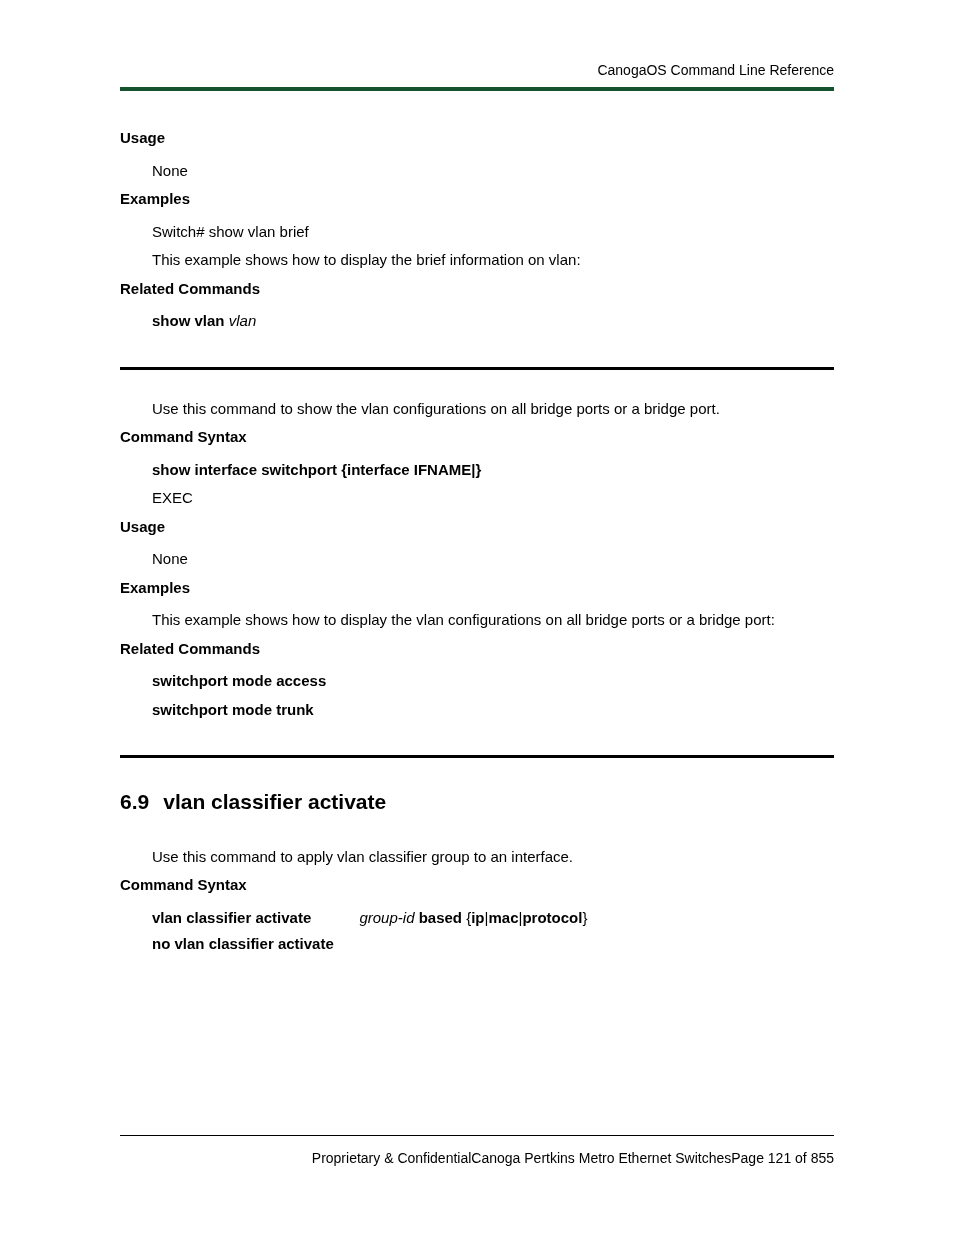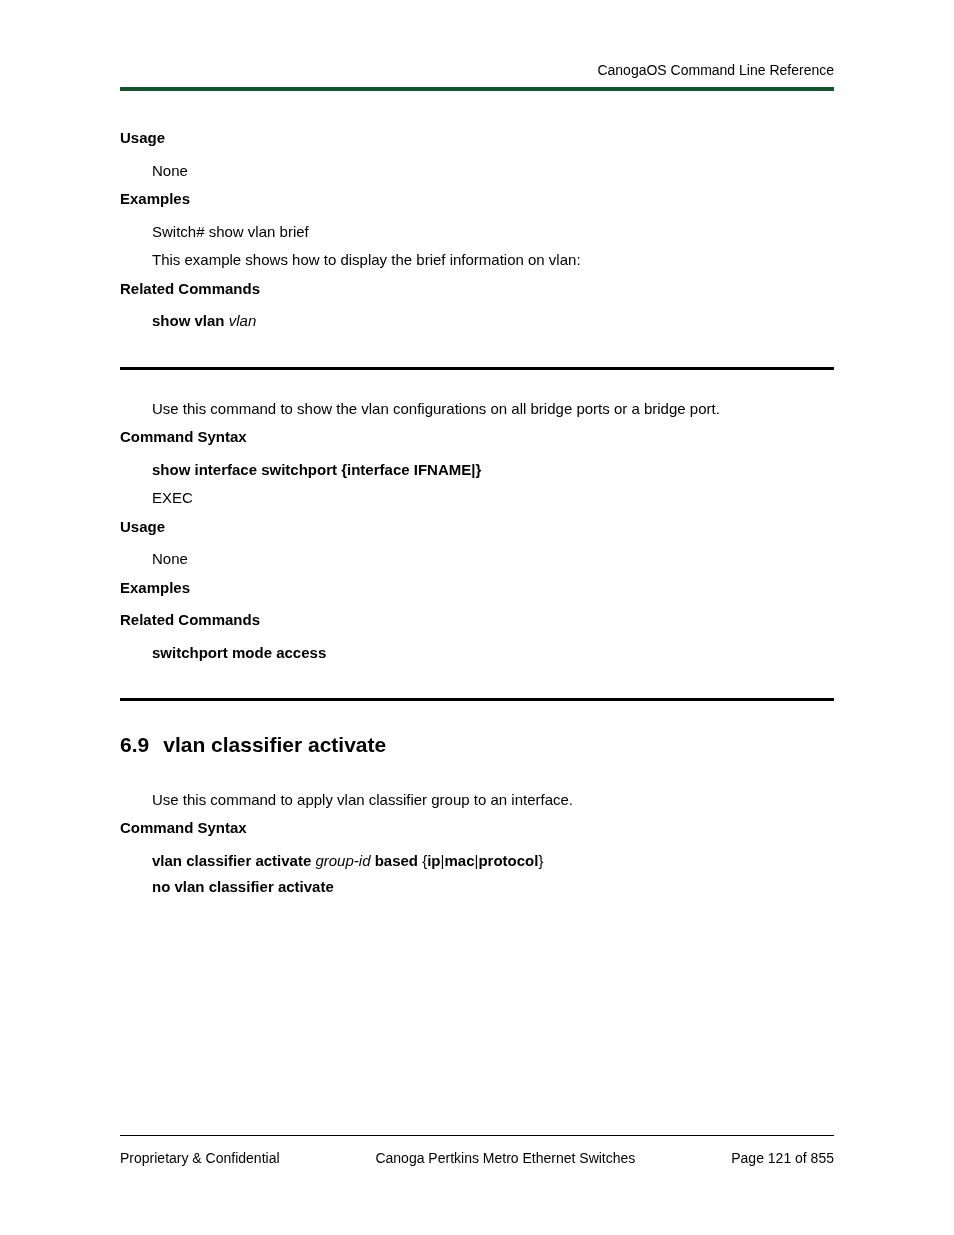--- a/index.html
+++ b/index.html
@@ -49,25 +49,25 @@
   .section-title .num { display: inline-block; margin-right: 14px; }
   .footer {
     position: absolute;
     left: 120px;
     right: 120px;
     bottom: 66px;
     border-top: 1px solid #000;
     padding-top: 12px;
     font-size: 14px;
     display: flex;
-    justify-content: space-between;
+    justify-content: flex-end;
   }
   .syntax-line { margin-left: 32px; margin-bottom: 4px; font-size: 15px; }
   .syntax-line .b { font-weight: bold; }
-  .syntax-line .i { font-style: italic; }
+  .syntax-line .i { font-style: italic; margin-left: 44px; }
 </style>
 </head>
 <body>
 
 <div class="page">
 
   <div class="header-region">
     <span>CanogaOS Command Line Reference</span>
   </div>
 
@@ -92,24 +92,28 @@
   <div class="body-indent">
     <span class="bold">show interface switchport {interface IFNAME|}</span>
   </div>
 
   <div class="body-indent">EXEC</div>
 
   <div class="sub-heading">Usage</div>
   <div class="body-indent">None</div>
 
   <div class="sub-heading">Examples</div>
+  <div class="body-indent">This example shows how to display the vlan configurations on all bridge ports or a bridge port:</div>
 
   <div class="sub-heading">Related Commands</div>
   <div class="body-indent">
     <span class="bold">switchport mode access</span>
+  </div>
+  <div class="body-indent">
+    <span class="bold">switchport mode trunk</span>
   </div>
 
   <hr class="section-rule">
   <div class="section-title">
     <span class="num">6.9</span><span>vlan classifier activate</span>
   </div>
 
   <div class="body-indent">Use this command to apply vlan classifier group to an interface.</div>
 
   <div class="sub-heading">Command Syntax</div>

